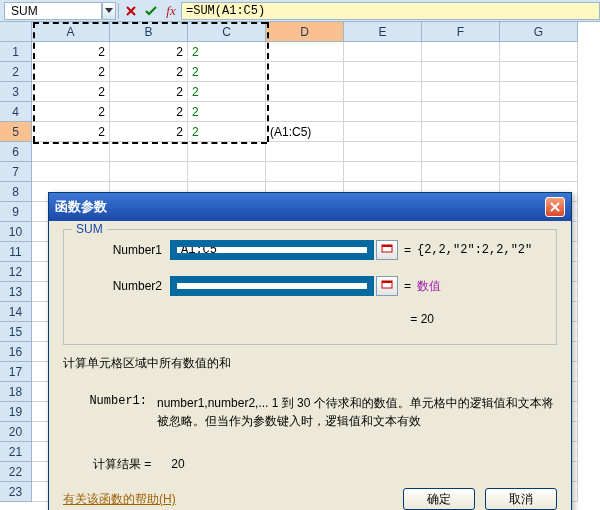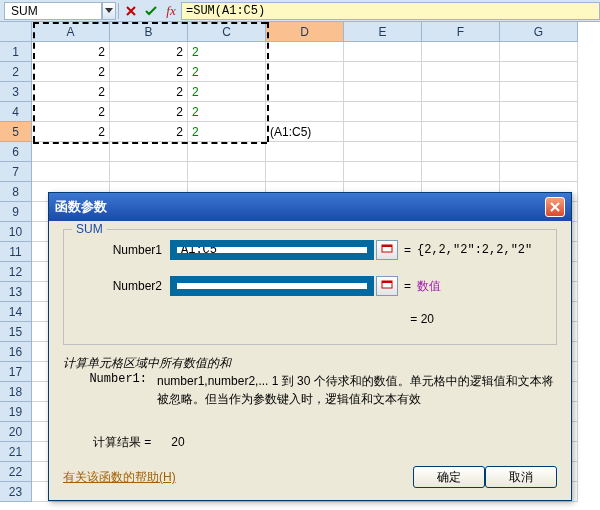--- a/index.html
+++ b/index.html
@@ -39,29 +39,29 @@
   .legend { position: absolute; top: -8px; left: 8px; background: #ece9d8; padding: 0 4px; color: #1b49a8; font-weight: normal; }
   .prow { display: flex; align-items: center; margin-bottom: 16px; }
   .plabel { width: 94px; text-align: right; padding-right: 8px; }
   .pinput { width: 204px; height: 20px; border: 7px solid #0369a1; background: #fff; padding: 0 4px; font-size: 12px; font-family: "Courier New", monospace; }
   .refbtn { width: 22px; height: 20px; border: 1px solid #7f9db9; background: linear-gradient(#fff,#e4e4e4); margin-left: 2px; display: flex; align-items: center; justify-content: center; cursor: pointer; }
   .peq { margin: 0 6px; }
   .presult { font-family: "Courier New", monospace; }
   .presult.gray { color: #a21caf; }
   .totalrow { text-align: right; padding-right: 110px; margin: 4px 0; }
   
-  .desc { margin: 10px 0 0 0; font-style: italic; }
+  .desc { margin: 10px 0 22px 0; }
   .paramdesc { display: flex; margin-bottom: 26px; }
   .paramdesc .pn { width: 94px; text-align: right; padding-right: 10px; font-family: "Courier New", monospace; }
   .paramdesc .pd { flex: 1; line-height: 1.5; }
   
   .resrow { margin-bottom: 15px; padding-left: 30px; }
   .bottomrow { display: flex; align-items: center; }
   .helplink { color: #a16207; text-decoration: underline; cursor: pointer; }
-  .btns { margin-left: auto; display: flex; }
+  .btns { margin-left: auto; display: flex; gap: 10px; }
   .winbtn { width: 72px; height: 22px; border: 1px solid #003c74; background: linear-gradient(#fff,#ece9d8); border-radius: 3px; font-size: 12px; cursor: pointer; display: flex; align-items: center; justify-content: center; }
 </style>
 </head>
 <body>
 
 <div class="namebar">
   <div class="namebox">SUM</div>
   <div class="dropdown-btn">
     <svg width="8" height="6" viewBox="0 0 8 6">
         <path d="M0 0 L8 0 L4 5 Z" fill="#333"></path>

